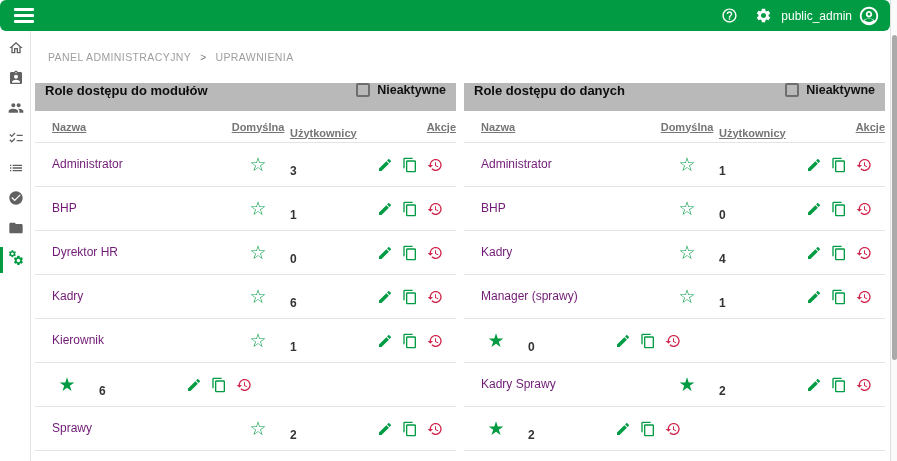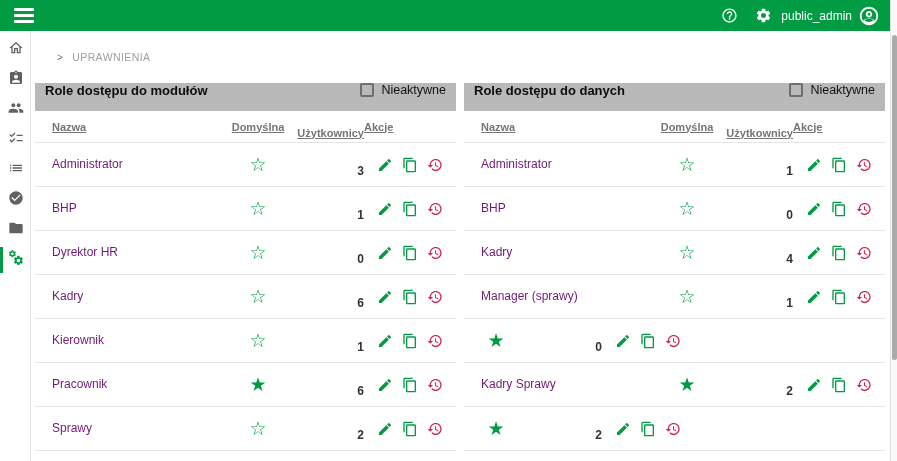--- a/index.html
+++ b/index.html
@@ -9,21 +9,21 @@
     background:#fff; color:#212121; position:relative;
   }
   :root{
     --green:#009b43; --red:#d0254c; --hdr-grey:#b9b9b9;
     --icon-grey:#616161; --divider:#e4e4e4;
   }
   
   .topbar{
     position:absolute; top:0; left:0; width:890px; height:31px;
     background:var(--green); display:flex; align-items:center;
-    padding:0 10px; color:#fff;
+    padding:0 10px; color:#fff;border-radius:6px;
   }
   .hamburger{ width:20px; cursor:pointer; display:flex; flex-direction:column; gap:3px; margin-left:4px;}
   .hamburger span{ display:block; height:3px; background:#fff; border-radius:1px;}
   .topbar .spacer{ flex:1; }
   .tb-icon{ width:17px; height:17px; margin-left:17px; cursor:pointer; display:flex; align-items:center;}
   .tb-icon svg{ width:17px; height:17px; fill:#fff; }
   .tb-user{ font-size:12px; margin-left:9px; margin-right:6px; }
   .tb-avatar{ width:22px; height:22px; }
   .tb-avatar svg{ width:22px; height:22px; fill:#fff; }
   
@@ -47,29 +47,29 @@
   .cards{ display:flex; gap:8px; }
   .card{ flex:1; min-width:0; }
   
   .card-head{
     height:28px; background:var(--hdr-grey); display:flex; align-items:flex-start;
     padding:0 10px; 
   }
   .card-title{ font-size:13px; font-weight:bold; color:#0d0d0d; flex:1;}
   .chk{ display:flex; align-items:center; cursor:pointer;}
   .chk-box{ width:14px; height:14px; border:2px solid #6e6e6e; border-radius:2px; background:transparent; margin-right:7px;}
-  .chk-label{ font-size:12.5px; font-weight:400; color:#111;}
+  .chk-label{ font-size:12.5px; font-weight:700; color:#111;}
   
   .cols, .row{ display:flex; align-items:center; }
   .cols{ height:32px; border-bottom:1px solid var(--divider); }
   .col-h{ font-size:11px; font-weight:bold; color:#757575;text-decoration:underline; }
   .c-name{ flex:1; min-width:0; padding-left:17px; padding-right:6px;}
   .c-def{ width:64px; text-align:center; flex-shrink:0;}
-  .c-users{ width:74px; text-align:right; flex-shrink:0;margin-top:12px;}
-  .c-act{ width:92px; text-align:left; flex-shrink:0;}
+  .c-users{ width:74px; text-align:left; flex-shrink:0;margin-top:12px;}
+  .c-act{ width:92px; text-align:right; flex-shrink:0;}
   .row{ min-height:44px; border-bottom:1px solid var(--divider); }
   .role-name{ font-size:12px; color:#701a75; line-height:1.45; padding-top:4px; padding-bottom:4px;}
   .star{ font-size:19px; line-height:1; color:var(--green); cursor:pointer; display:inline-block;}
   .users-count{ font-size:12px; font-weight:bold; color:#333;}
   .actions{ display:flex; justify-content:center; align-items:center; gap:9px;}
   .act-btn{ width:16px; height:16px; cursor:pointer; display:inline-flex;}
   .act-btn svg{ width:16px; height:16px; }
   .act-green svg{ fill:var(--green); }
   .act-red svg{ fill:var(--red); }
 </style>
@@ -145,20 +145,21 @@
           </g>
           <g transform="translate(7,7) scale(0.72)">
             <path d="M19.14 12.94c.04-.3.06-.61.06-.94 0-.32-.02-.64-.07-.94l2.03-1.58c.18-.14.23-.41.12-.61l-1.92-3.32c-.12-.22-.37-.29-.59-.22l-2.39.96c-.5-.38-1.03-.7-1.62-.94l-.36-2.54c-.04-.24-.24-.41-.48-.41h-3.84c-.24 0-.43.17-.47.41l-.36 2.54c-.59.24-1.13.57-1.62.94l-2.39-.96c-.22-.08-.47 0-.59.22L2.74 8.87c-.12.21-.08.47.12.61l2.03 1.58c-.05.3-.09.63-.09.94s.02.64.07.94l-2.03 1.58c-.18.14-.23.41-.12.61l1.92 3.32c.12.22.37.29.59.22l2.39-.96c.5.38 1.03.7 1.62.94l.36 2.54c.05.24.24.41.48.41h3.84c.24 0 .44-.17.47-.41l.36-2.54c.59-.24 1.13-.56 1.62-.94l2.39.96c.22.08.47 0 .59-.22l1.92-3.32c.12-.22.07-.47-.12-.61l-2.01-1.58zM12 15.6c-1.98 0-3.6-1.62-3.6-3.6s1.62-3.6 3.6-3.6 3.6 1.62 3.6 3.6-1.62 3.6-3.6 3.6z"></path>
           </g>
         </svg></span>
   </div>
 </nav>
 
 <main class="main">
   <div class="breadcrumb">
+    <a>PANEL ADMINISTRACYJNY</a>
     <span class="crumb-sep">&gt;</span>
     <a>UPRAWNIENIA</a>
   </div>
 
   <div class="cards">
 
     <section class="card">
       <div class="card-head">
         <span class="card-title">Role dostępu do modułów</span>
         <span class="chk">
@@ -277,21 +278,20 @@
                 </svg>
       </span>
       <span class="act-btn act-red">
         <svg viewBox="0 0 24 24">
                   <path d="M13 3c-4.97 0-9 4.03-9 9H1l3.89 3.89.07.14L9 12H6c0-3.87 3.13-7 7-7s7 3.13 7 7-3.13 7-7 7c-1.93 0-3.68-.79-4.94-2.06l-1.42 1.42C8.27 19.99 10.51 21 13 21c4.97 0 9-4.03 9-9s-4.03-9-9-9zm-1 5v5l4.28 2.54.72-1.21-3.5-2.08V8H12z"></path>
                 </svg>
       </span>
     </span>
   </div>
           <div class="row">
-    <span class="role-name c-name">Pracownik</span>
     <span class="c-def"><span class="star">★</span></span>
     <span class="users-count c-users">6</span>
     <span class="actions c-act">
       <span class="act-btn act-green">
         <svg viewBox="0 0 24 24">
                   <path d="M3 17.25V21h3.75L17.81 9.94l-3.75-3.75L3 17.25zM20.71 7.04c.39-.39.39-1.02 0-1.41l-2.34-2.34c-.39-.39-1.02-.39-1.41 0l-1.83 1.83 3.75 3.75 1.83-1.83z"></path>
                 </svg>
       </span>
       <span class="act-btn act-green">
         <svg viewBox="0 0 24 24">

